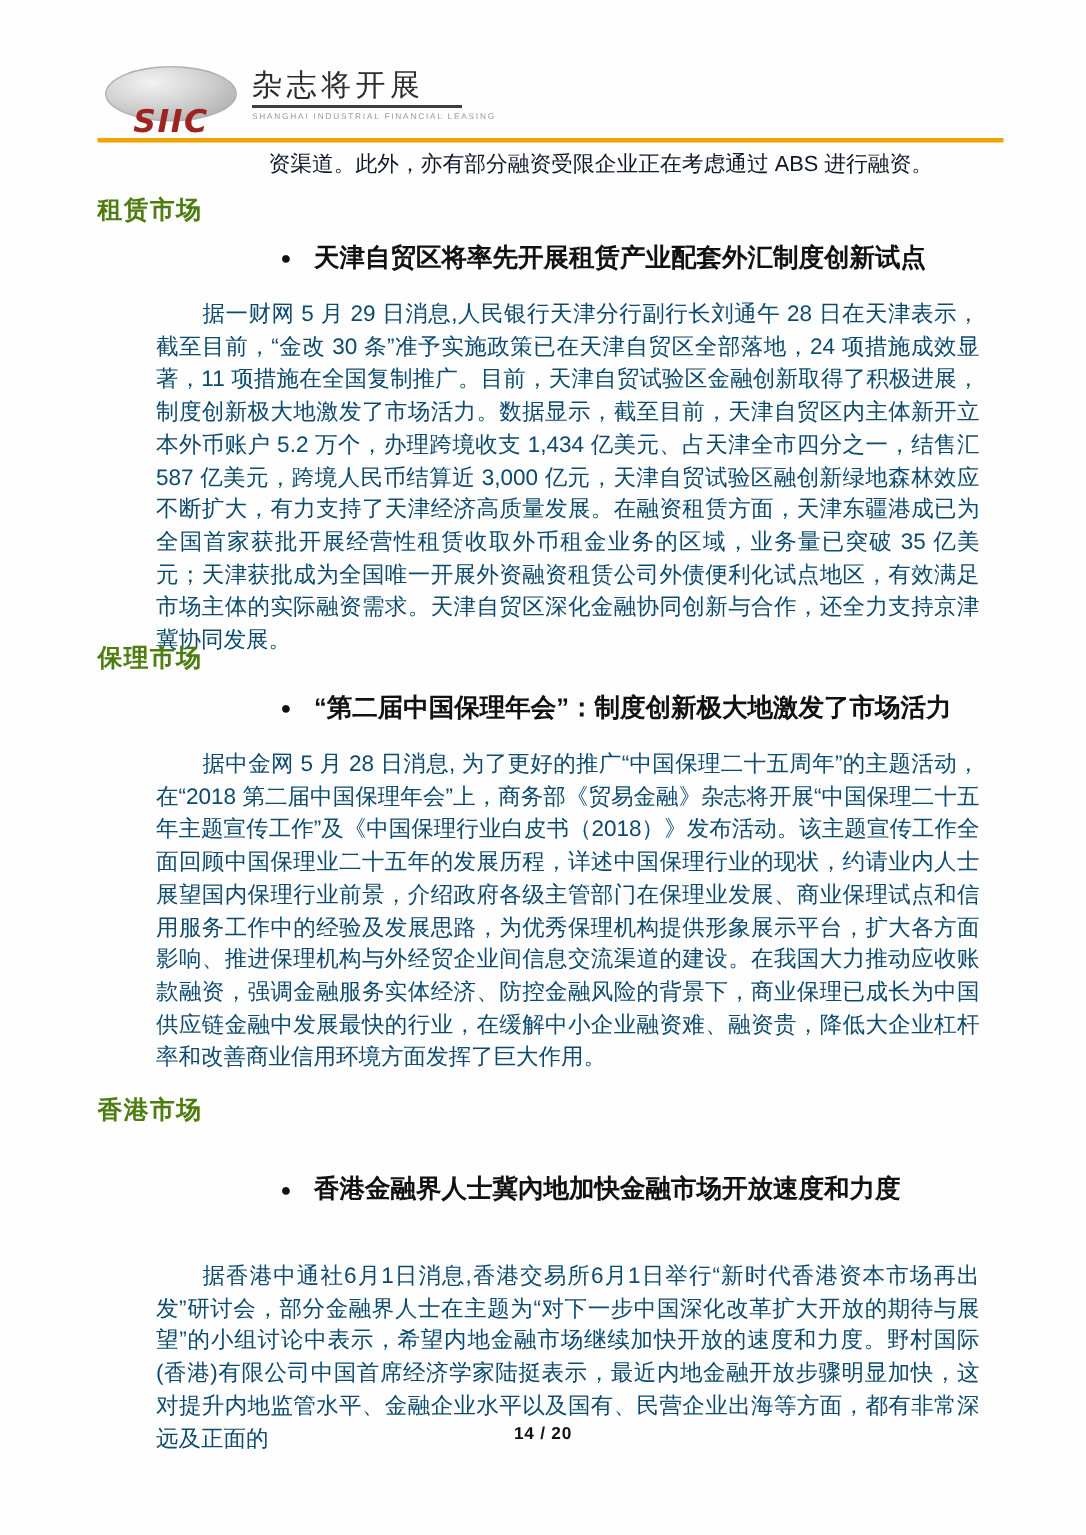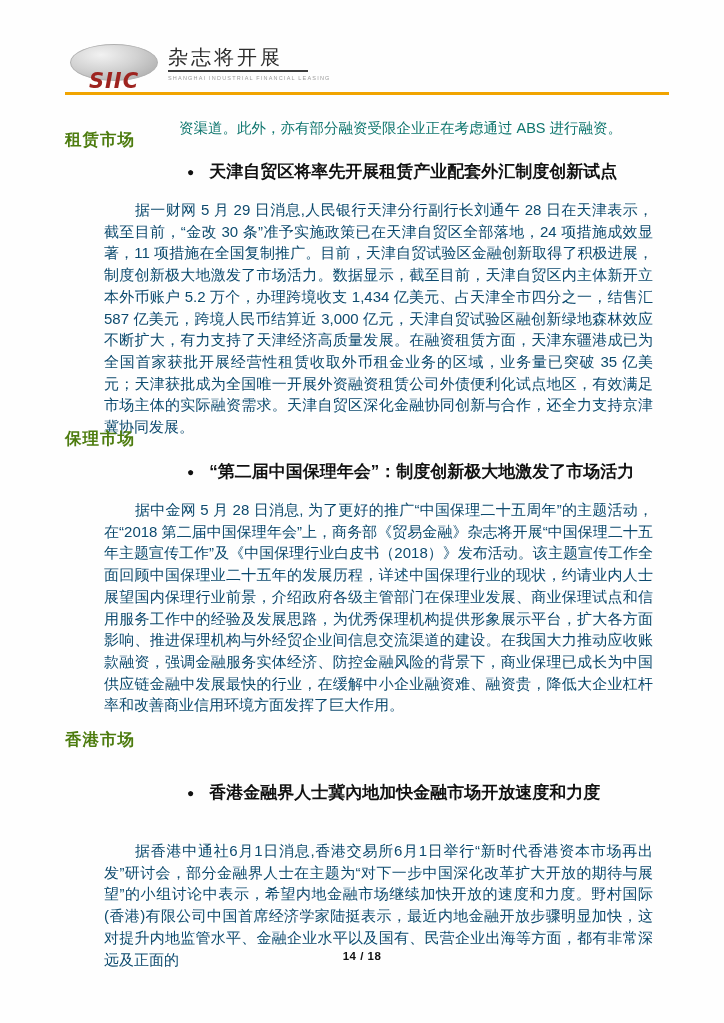--- a/index.html
+++ b/index.html
@@ -29,22 +29,22 @@
   }
   .logo-right { margin-left:10px; padding-top:2px; }
   .logo-title { font-size:20px; color:#2d2d2d; letter-spacing:3px; font-weight:500; line-height:1.15; white-space:nowrap; }
   .logo-rule { height:2px; background:#3d3d3d; margin-top:1px; width:140px; }
   .logo-sub { margin-top:3px; font-size:5.5px; color:#9a9a9a; letter-spacing:1.2px; white-space:nowrap; }
 
   .gold-rule { position:absolute; top:92px; left:65px; width:604px; height:3px; }
 
   
   .cont-line {
-    position:absolute; top:118px; left:179px; right:60px;
-    font-size:14.5px; line-height:20px; color:#0f766e;
+    position:absolute; top:100px; left:179px; right:60px;
+    font-size:14.5px; line-height:20px; color:#0f172a;
   }
   .sec-heading {
     position:absolute; left:65px;
     font-size:16.5px; font-weight:bold; color:#4d7c0f;
     letter-spacing:1px; white-space:nowrap;
   }
   .headline {
     position:absolute; left:187px; right:58px;
     font-size:17px; font-weight:bold; color:#111;
     display:flex; align-items:flex-start; line-height:22px;
@@ -108,15 +108,15 @@
   </div>
   <div class="para s2-para">据中金网 5 月 28 日消息, 为了更好的推广“中国保理二十五周年”的主题活动，在“2018 第二届中国保理年会”上，商务部《贸易金融》杂志将开展“中国保理二十五年主题宣传工作”及《中国保理行业白皮书（2018）》发布活动。该主题宣传工作全面回顾中国保理业二十五年的发展历程，详述中国保理行业的现状，约请业内人士展望国内保理行业前景，介绍政府各级主管部门在保理业发展、商业保理试点和信用服务工作中的经验及发展思路，为优秀保理机构提供形象展示平台，扩大各方面影响、推进保理机构与外经贸企业间信息交流渠道的建设。在我国大力推动应收账款融资，强调金融服务实体经济、防控金融风险的背景下，商业保理已成长为中国供应链金融中发展最快的行业，在缓解中小企业融资难、融资贵，降低大企业杠杆率和改善商业信用环境方面发挥了巨大作用。</div>
 
   <div class="sec-heading s3-heading">香港市场</div>
   <div class="headline s3-headline">
     <span class="dot">●</span>
     <span>香港金融界人士冀內地加快金融市场开放速度和力度</span>
   </div>
   <div class="para s3-para">据香港中通社6月1日消息,香港交易所6月1日举行“新时代香港资本市场再出发”研讨会，部分金融界人士在主题为“对下一步中国深化改革扩大开放的期待与展望”的小组讨论中表示，希望内地金融市场继续加快开放的速度和力度。野村国际(香港)有限公司中国首席经济学家陆挺表示，最近内地金融开放步骤明显加快，这对提升内地监管水平、金融企业水平以及国有、民营企业出海等方面，都有非常深远及正面的</div>
 
-  <div class="footer">14 / 18</div>
+  <div class="footer">14 / 20</div>
 
 </div>
 
 </body></html>

